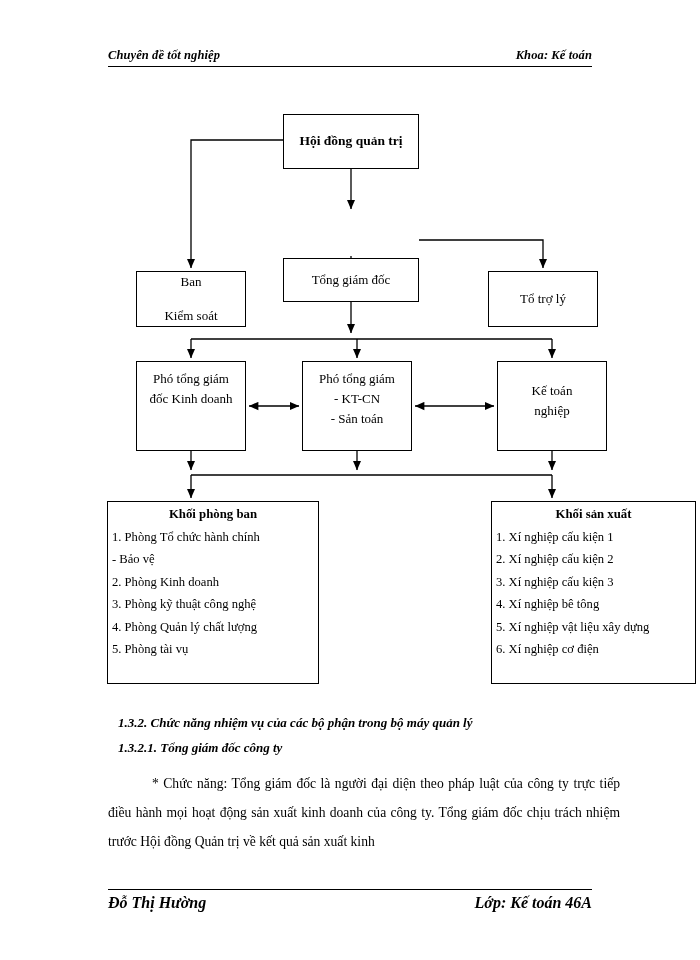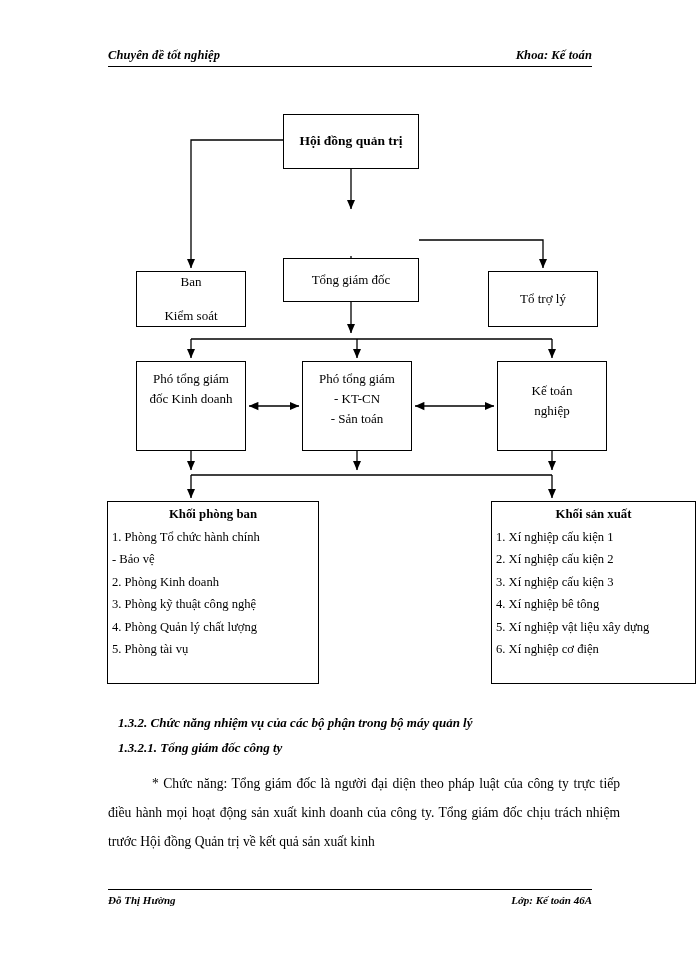--- a/index.html
+++ b/index.html
@@ -54,21 +54,21 @@
   .running-foot {
     position: absolute;
     left: 108px;
     top: 894px;
     width: 484px;
     display: flex;
     justify-content: space-between;
     align-items: baseline;
     font-weight: bold;
     font-style: italic;
-    font-size: 11px;
+    font-size: 16px;
   }
 
   
   .chart {
     position: absolute;
     left: 0;
     top: 0;
     width: 700px;
     height: 700px;
   }

